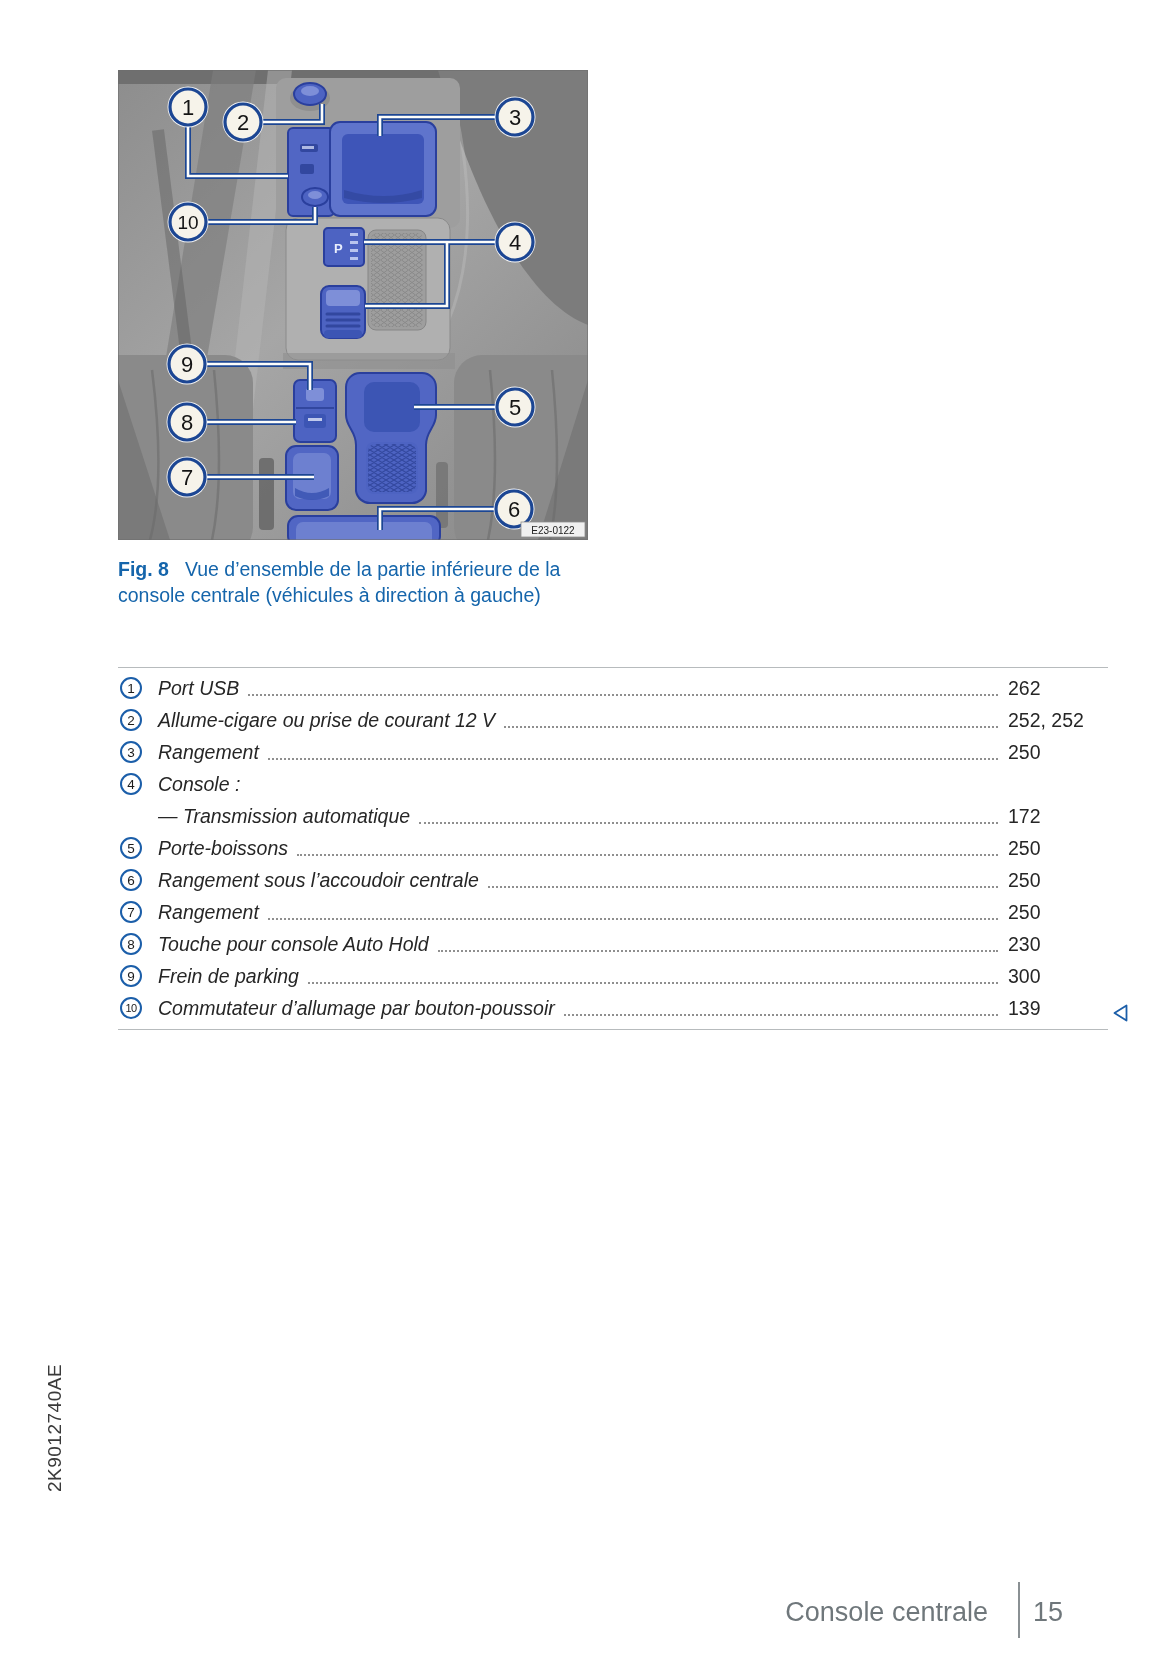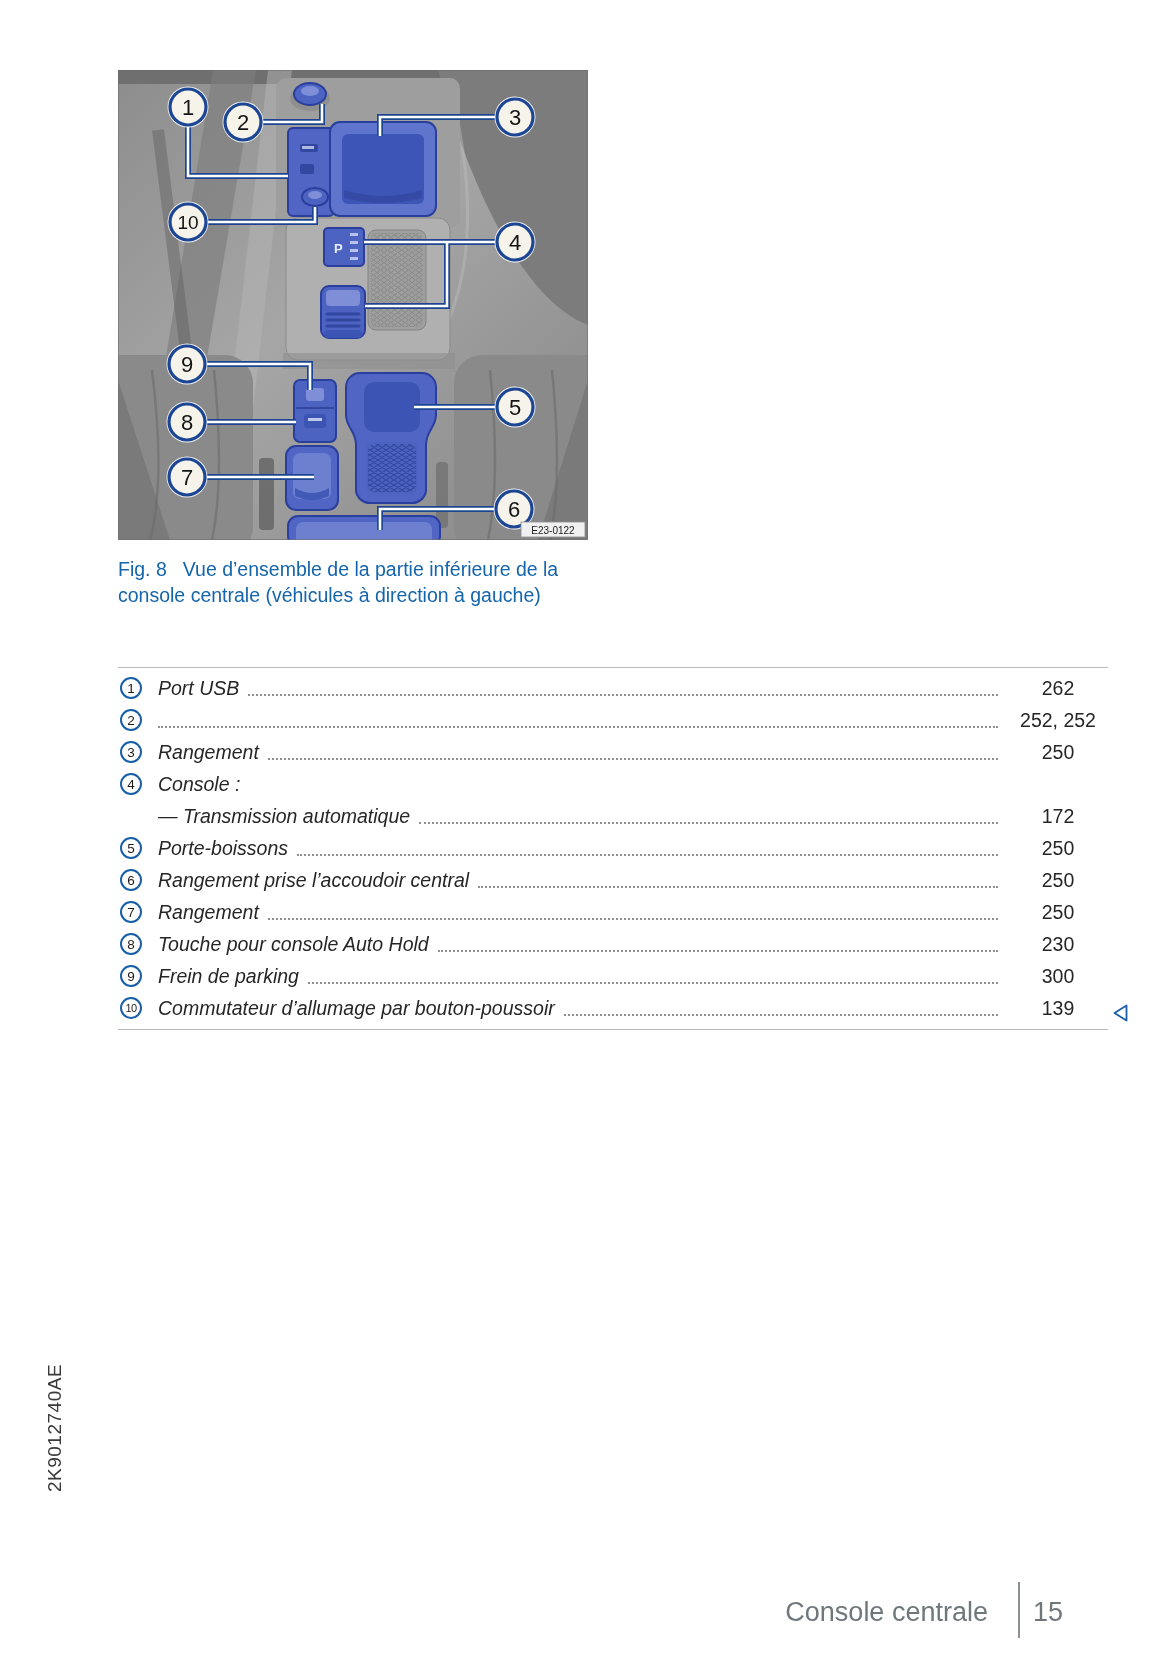--- a/index.html
+++ b/index.html
@@ -12,21 +12,21 @@
   }
 
   
   .figure-wrap { position:absolute; left:118px; top:70px; width:470px; height:470px; }
   .figure-wrap svg { display:block; width:470px; height:470px; font-family:"Liberation Sans", sans-serif; }
 
   .caption {
     position:absolute; left:118px; top:536px; width:456px;
     font-size:19.5px; line-height:26px; color:#1565ab;
   }
-  .caption .fig-label { font-weight:normal; padding-right:16px;margin-top:12px; }
+  .caption .fig-label { font-weight:bold; padding-right:16px;margin-top:12px; }
 
   
   .toc {
     position:absolute; left:118px; top:667px; width:990px;
     border-top:1px solid #b7bbbd; border-bottom:1px solid #b7bbbd;
     padding:4px 0 5px 0;
   }
   .toc-row { display:flex; align-items:center; height:32px; font-size:19.5px; color:#262626; }
   .toc-num { width:40px; flex:0 0 40px; display:flex; }
   .circle {
@@ -34,21 +34,21 @@
     border:2px solid #1b5ea9; border-radius:50%;
     display:flex; align-items:center; justify-content:center;
     font-size:13.5px; color:#1d1d1d;
   }
   .circle.ten { font-size:11px; letter-spacing:-0.6px; }
   .toc-label { white-space:nowrap; padding-right:9px;font-style:italic; }
   .toc-leader {
     flex:1 1 auto; align-self:flex-end; margin-bottom:8px; margin-right:10px;
     border-bottom:2px dotted #8f8f8f; height:0;
   }
-  .toc-page { flex:0 0 100px; text-align:center; white-space:nowrap; }
+  .toc-page { flex:0 0 100px; text-align:left; white-space:nowrap; }
 
   .end-triangle { position:absolute; left:1112px; top:1002px; width:18px; height:22px; }
 
   
   .side-code {
     position:absolute; left:44px; top:1492px;
     transform:rotate(-90deg); transform-origin:0 0;
     font-size:19px; letter-spacing:0.5px; color:#3a3a3a; white-space:nowrap;
   }
 
@@ -273,20 +273,21 @@
       </span>
     <span class="toc-label">Port USB</span>
     <span class="toc-leader"></span>
     <span class="toc-page">262</span>
   </div>
 
   <div class="toc-row">
     <span class="toc-num">
         <span class="circle">2</span>
       </span>
+    <span class="toc-label">Allume-cigare ou prise de courant 12 V</span>
     <span class="toc-leader"></span>
     <span class="toc-page">252, 252</span>
   </div>
 
   <div class="toc-row">
     <span class="toc-num">
         <span class="circle">3</span>
       </span>
     <span class="toc-label">Rangement</span>
     <span class="toc-leader"></span>
@@ -313,21 +314,21 @@
       </span>
     <span class="toc-label">Porte-boissons</span>
     <span class="toc-leader"></span>
     <span class="toc-page">250</span>
   </div>
 
   <div class="toc-row">
     <span class="toc-num">
         <span class="circle">6</span>
       </span>
-    <span class="toc-label">Rangement prise l’accoudoir central</span>
+    <span class="toc-label">Rangement sous l’accoudoir centrale</span>
     <span class="toc-leader"></span>
     <span class="toc-page">250</span>
   </div>
 
   <div class="toc-row">
     <span class="toc-num">
         <span class="circle">7</span>
       </span>
     <span class="toc-label">Rangement</span>
     <span class="toc-leader"></span>

